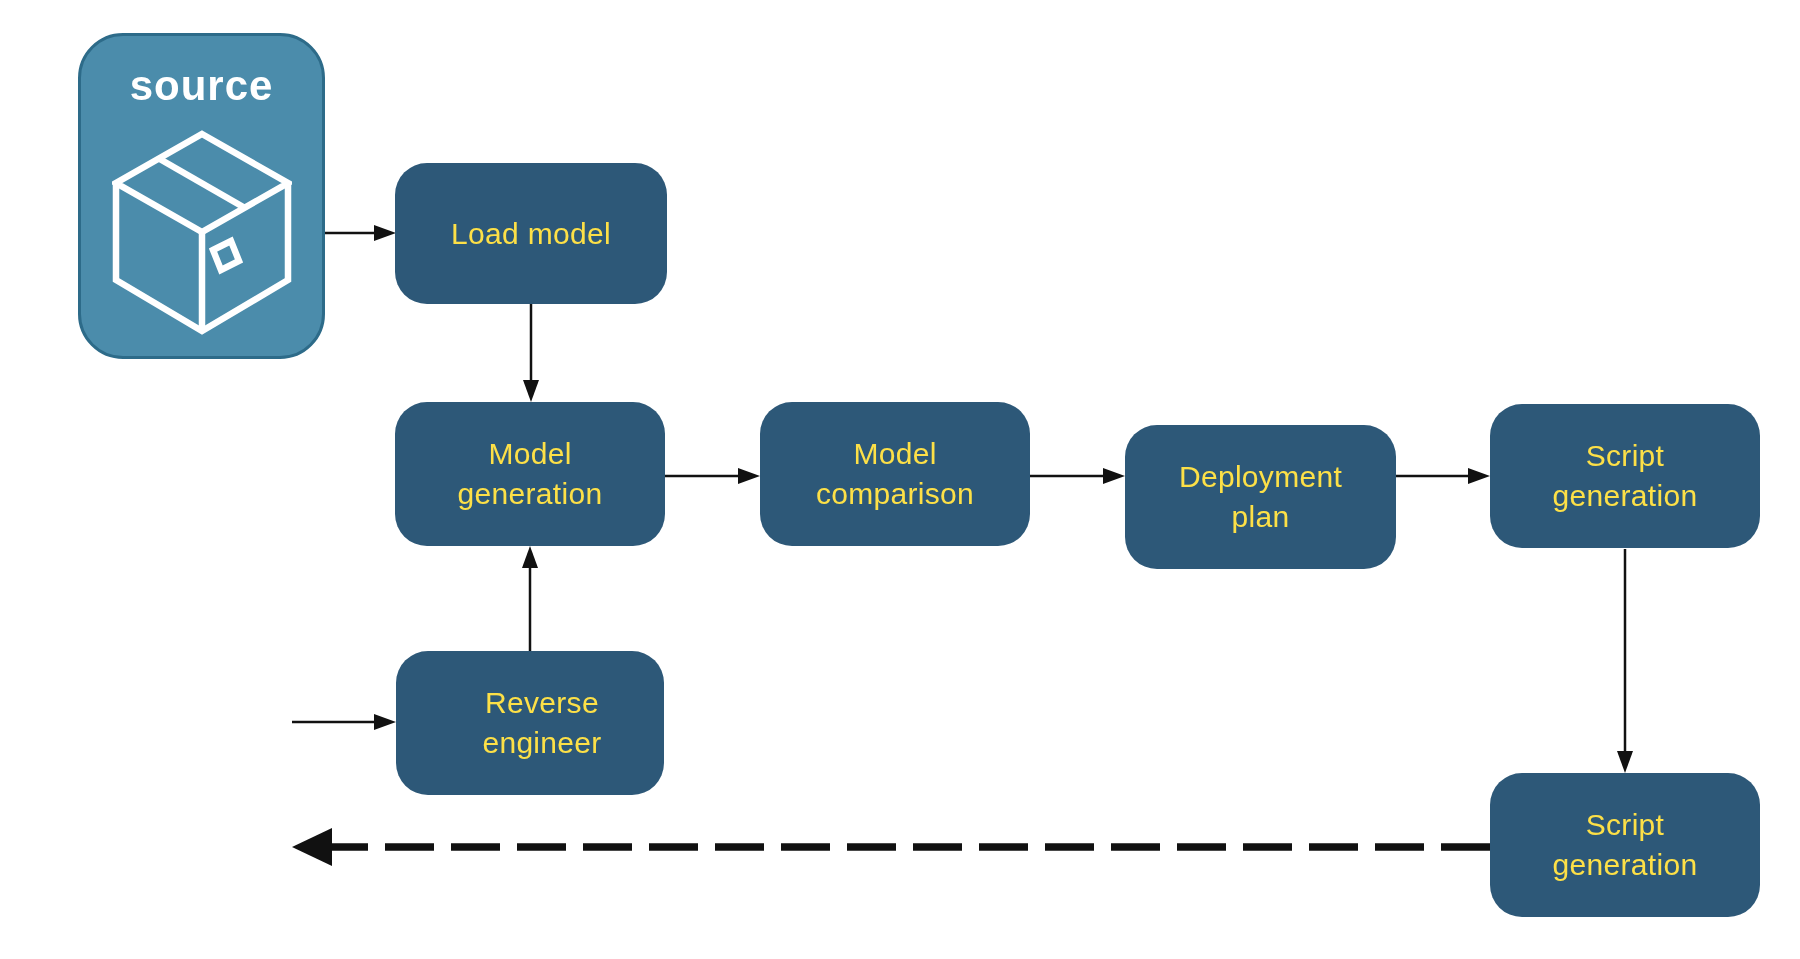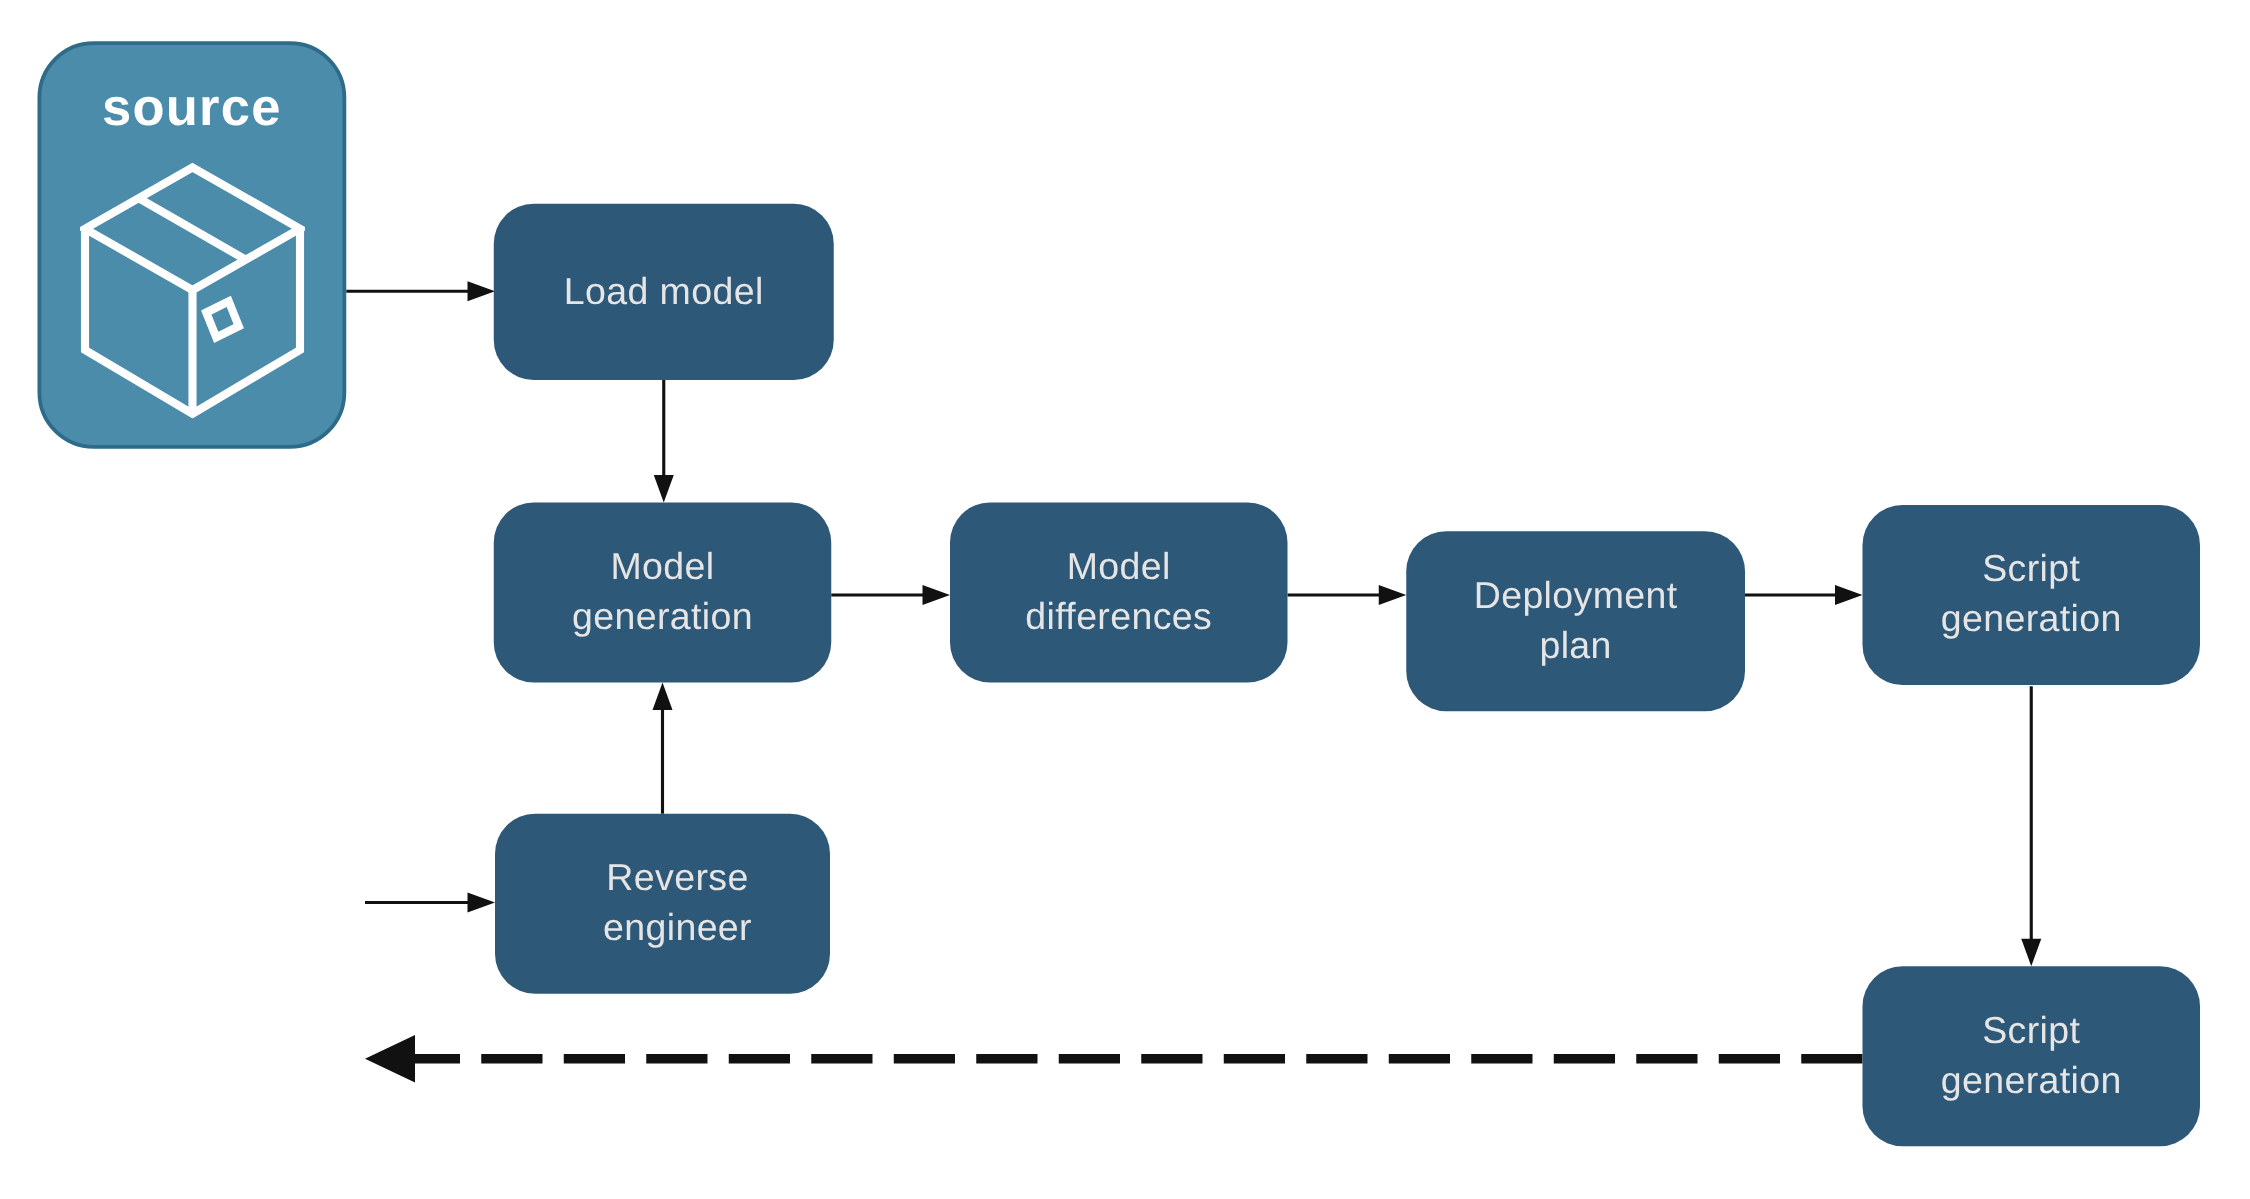--- a/index.html
+++ b/index.html
@@ -11,21 +11,21 @@
     height: 959px;
     background: #ffffff;
     overflow: hidden;
   }
 
   
   .node {
     position: absolute;
     background: #2d5878;
     border-radius: 32px;
-    color: #e5e5e5;
+    color: #fde047;
     display: flex;
     flex-direction: column;
     align-items: center;
     justify-content: center;
     text-align: center;
     font-size: 30px;
     line-height: 40px;
     letter-spacing: 0.3px;
   }
   #load-model        { left: 395px;  top: 163px; width: 272px; height: 141px; }
@@ -36,20 +36,21 @@
   #reverse-engineer  { left: 396px;  top: 651px; width: 268px; height: 144px; padding-left: 24px; }
   #script-execution  { left: 1490px; top: 773px; width: 270px; height: 144px; }
 
   
   .endpoint {
     position: absolute;
     background: #4b8cab;
     border: 3px solid #2d6b89;
     border-radius: 45px;
     color: #ffffff;
+    margin-left: 48px;
   }
   #source { left: 30px; top: 33px;  width: 247px; height: 326px; }
   #target { left: 46px; top: 605px; width: 246px; height: 327px; }
   .ep-label {
     position: absolute;
     top: 26px; left: 0; right: 0;
     text-align: center;
     font-weight: bold;
     font-size: 42px;
     letter-spacing: 1px;
@@ -132,21 +133,21 @@
     <span>Load model</span>
   </div>
 
   <div class="node" id="model-comparison">
     <span>Model</span>
     <span>generation</span>
   </div>
 
   <div class="node" id="model-differences">
     <span>Model</span>
-    <span>differences</span>
+    <span>comparison</span>
   </div>
 
   <div class="node" id="deployment-plan">
     <span>Deployment</span>
     <span>plan</span>
   </div>
 
   <div class="node" id="script-generation">
     <span>Script</span>
     <span>generation</span>

